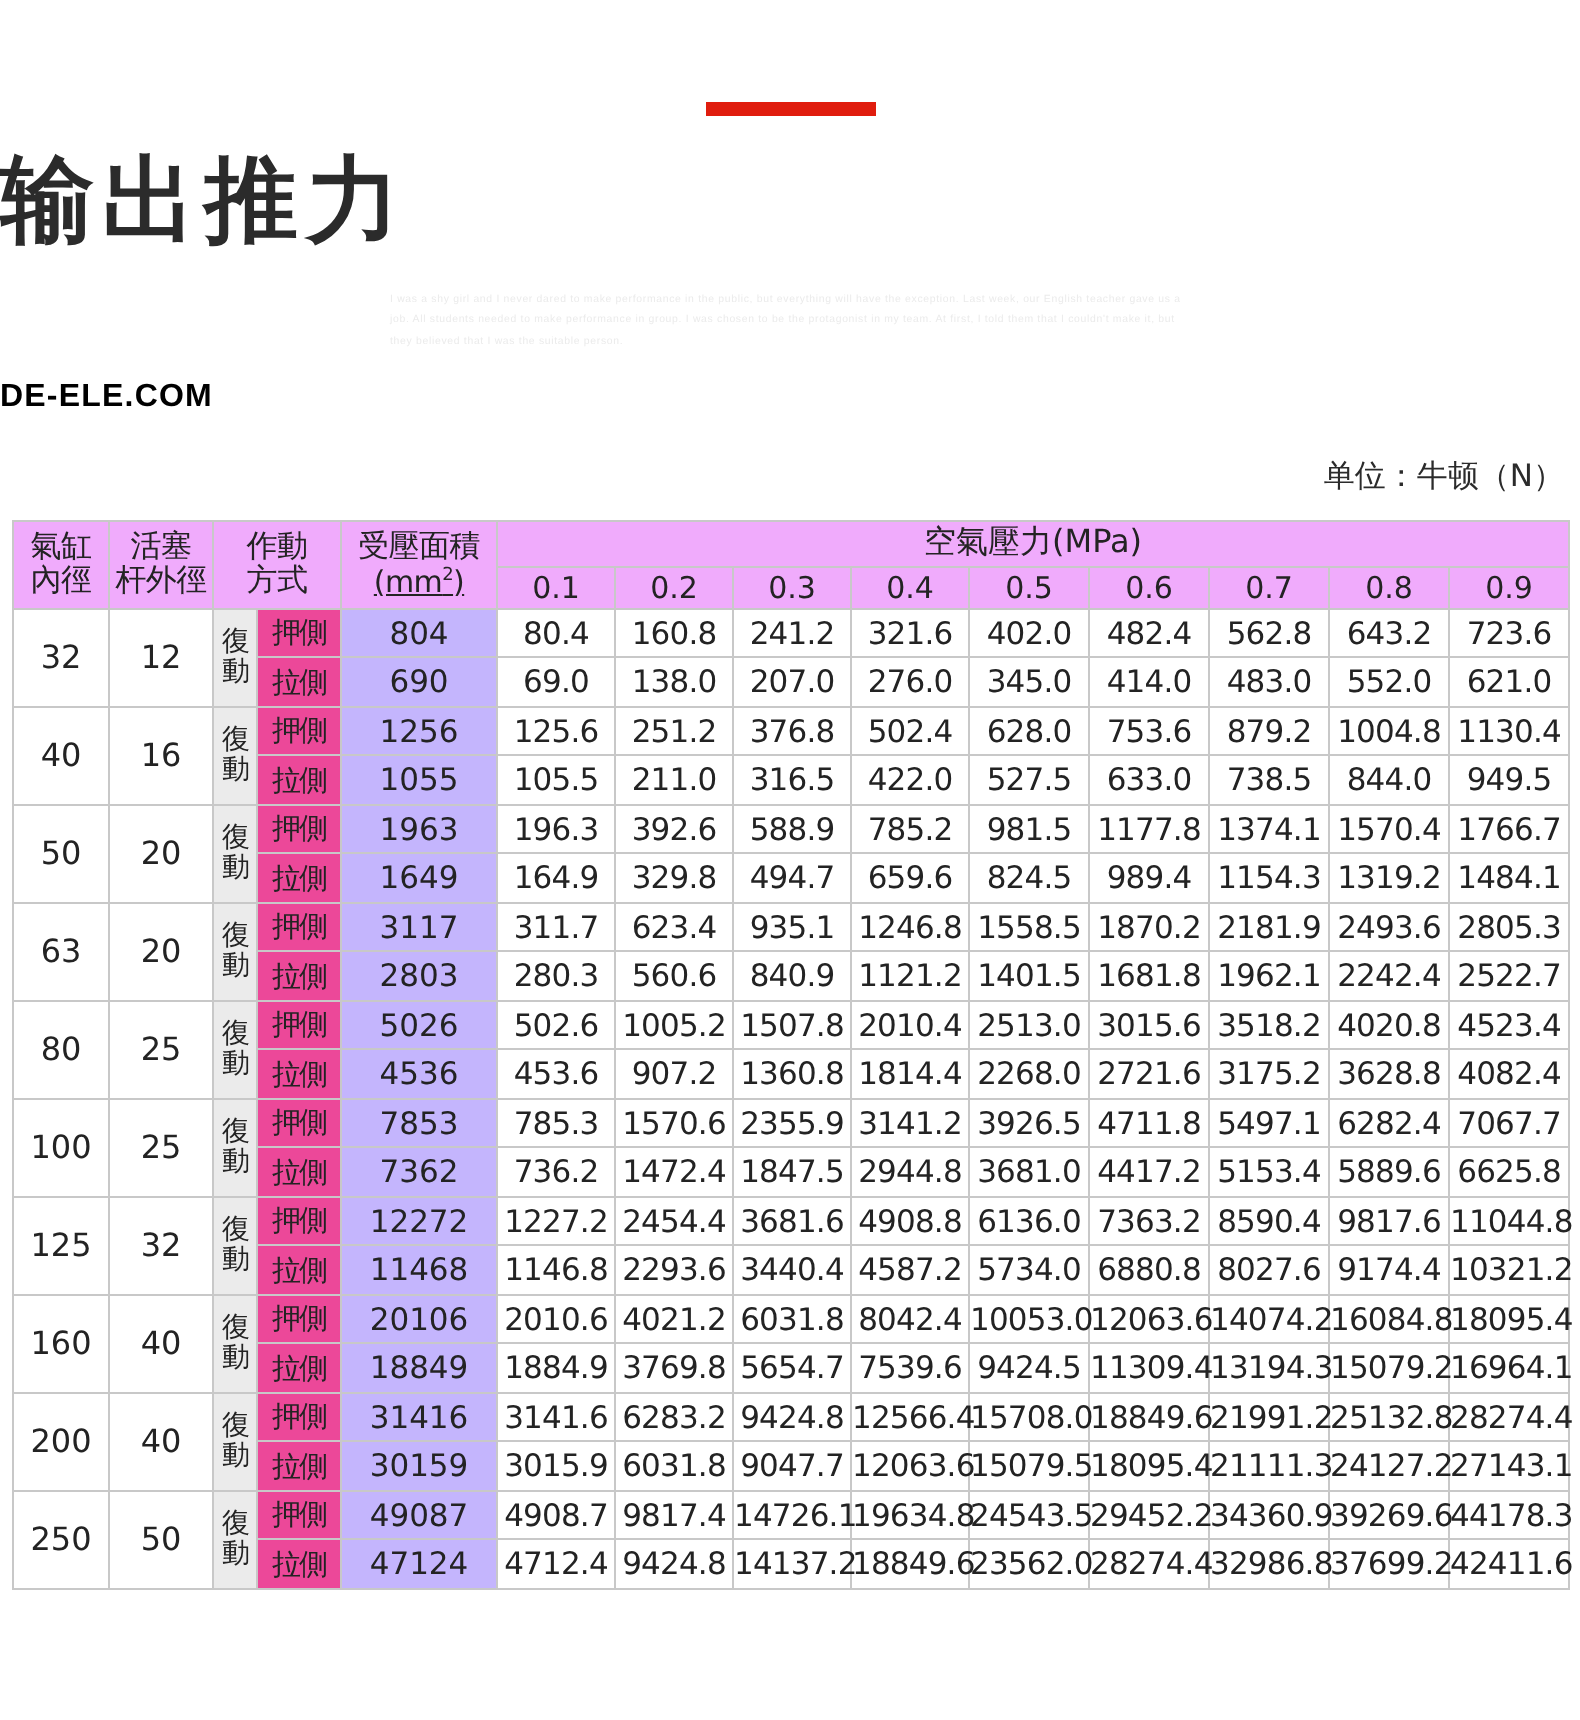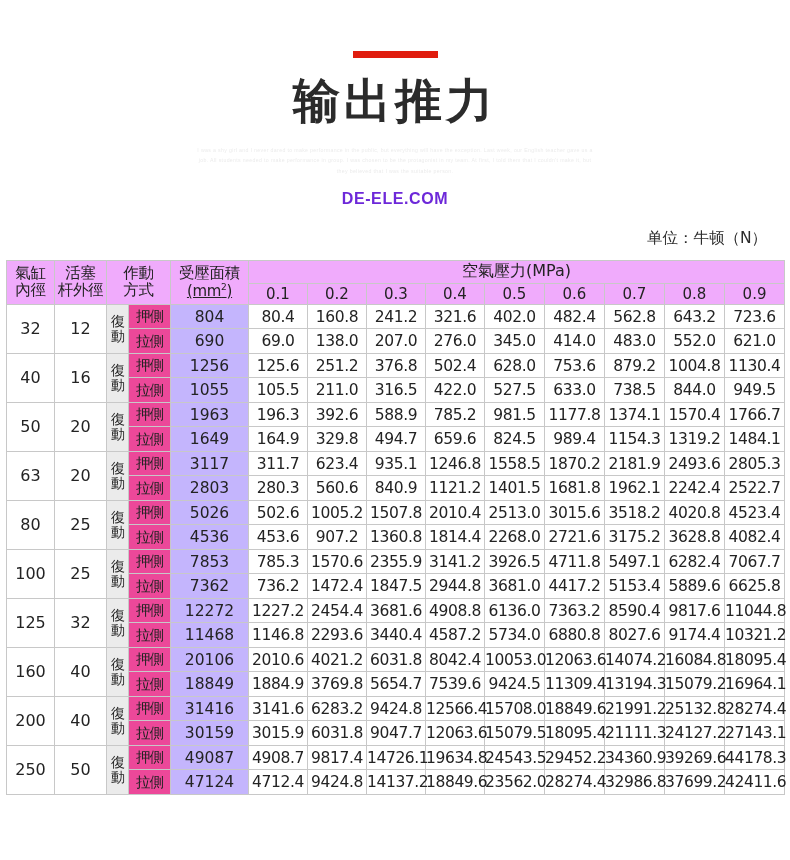--- a/index.html
+++ b/index.html
@@ -6,43 +6,43 @@
   body{
     width:790px;height:860px;
     background:#ffffff;
     font-family:"Liberation Sans","DejaVu Sans",sans-serif;
     color:#231f20;
     overflow:hidden;
   }
   .page{position:relative;width:790px;height:860px;}
 
   
-  .banner{padding-top:0;text-align:center;}
+  .banner{padding-top:0;text-align:left;}
   .accent-bar{
     width:85px;height:7px;background:#e01d0e;
     margin:51px auto 0 auto;
   }
   .banner-title{
     font-size:47px;font-weight:bold;letter-spacing:4px;
     color:#2b2b2b;margin:18px 0 0 0;line-height:1.05;
     font-family:"DejaVu Sans","Liberation Sans",sans-serif;
   }
   .banner-sub{
     margin:20px auto 0 auto;width:400px;
     font-size:5.2px;line-height:1.95;color:#ebebeb;
     letter-spacing:.35px;
   }
   .banner-domain{
-    margin-top:14px;font-size:16px;font-weight:bold;color:#6d28d9;
+    margin-top:14px;font-size:16px;font-weight:bold;color:#000000;
     letter-spacing:.6px;
   }
 
   
   .unit-line{
-    text-align:right;padding-right:23px;margin-top:20px;
+    text-align:right;padding-right:8px;margin-top:20px;
     font-size:15.5px;color:#2b2b2b;
     font-family:"DejaVu Sans","Liberation Sans",sans-serif;
   }
 
   
   .table-wrap{margin:11px 6px 0 6px;}
   table.spec{
     border-collapse:collapse;
     width:778px;
     table-layout:fixed;

